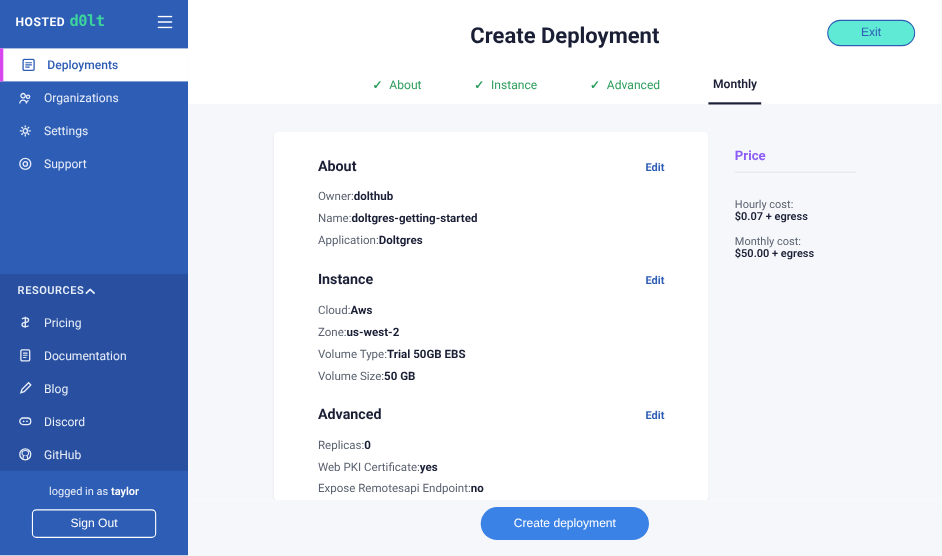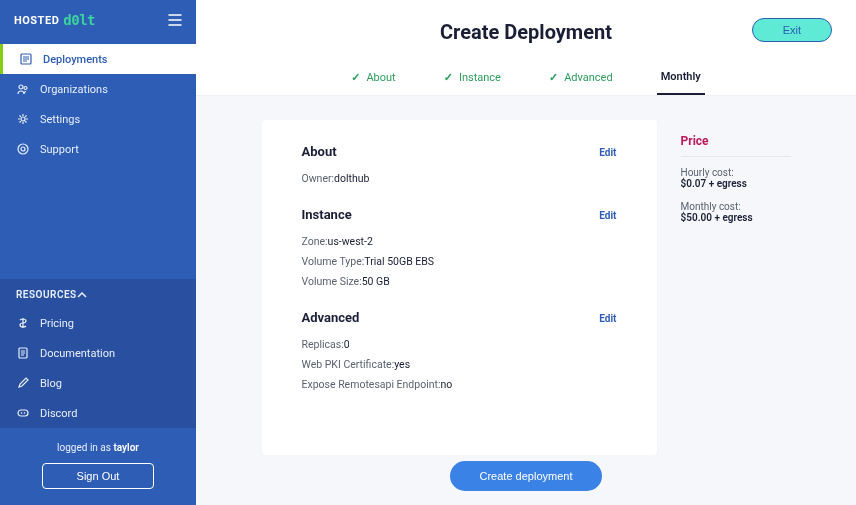--- a/index.html
+++ b/index.html
@@ -1,29 +1,29 @@
 <!DOCTYPE html>
 <html><head>
 <meta charset="utf-8">
 <style>
 * { margin: 0; padding: 0; box-sizing: border-box; }
 body { font-family: -apple-system, BlinkMacSystemFont, "Segoe UI", Roboto, sans-serif; font-size: 12px; color: #333; background: #f5f7fa; }
 .app { display: flex; height: 505px; width: 856px; overflow: hidden; }
 
 
-.sidebar { width: 196px; background: #2e5db5; color: #fff; display: flex; flex-direction: column; }
+.sidebar { width: 171px; background: #2e5db5; color: #fff; display: flex; flex-direction: column; }
 .sidebar-top { display: flex; align-items: center; justify-content: space-between; padding: 12px 14px; }
 .logo { display: flex; align-items: center; gap: 4px; }
 .logo-hosted { font-size: 11px; font-weight: 700; letter-spacing: 0.5px; color: #fff; }
 .logo-dolt { font-size: 14px; font-weight: 700; color: #3bd49c; font-family: monospace; letter-spacing: -0.5px; }
 .menu-toggle { color: #fff; cursor: pointer; }
 
 .nav-section { padding: 4px 0; }
 .nav-item { display: flex; align-items: center; gap: 10px; padding: 8px 16px; font-size: 11px; cursor: pointer; color: #e8eef9; }
-.nav-item.active { background: #fff; color: #2e5db5; border-left: 3px solid #84cc16; font-weight: 500; }
+.nav-item.active { background: #fff; color: #2e5db5; border-left: 3px solid #d946ef; font-weight: 500; }
 .nav-item .icon { width: 14px; height: 14px; display: flex; align-items: center; justify-content: center; }
 
 .resources-header { display: flex; align-items: center; padding: 10px 16px 8px; font-size: 10px; letter-spacing: 0.5px; font-weight: 600; color: #e8eef9; margin-top: auto; }
 .resources-section { background: #2950a0; }
 
 .sidebar-footer { padding: 14px 0 16px; text-align: center; }
 .logged-in { font-size: 10px; color: #e8eef9; margin-bottom: 10px; }
 .logged-in .username { font-weight: 600; color: #fff; }
 .signout-btn { display: inline-block; border: 1px solid #fff; border-radius: 4px; padding: 6px 34px; font-size: 11px; color: #fff; background: transparent; cursor: pointer; }
 
@@ -40,24 +40,24 @@
 .check { color: #2d9d5c; font-weight: bold; }
 
 .content-area { flex: 1; display: flex; padding: 24px 16px 0 16px; gap: 24px; background: #f5f7fa; overflow-y: auto; justify-content: center; }
 .card { background: #fff; border-radius: 4px; padding: 24px 40px 20px; width: 395px; box-shadow: 0 1px 2px rgba(0,0,0,0.04); }
 .section { margin-bottom: 18px; }
 .section-head { display: flex; justify-content: space-between; align-items: baseline; margin-bottom: 10px; }
 .section-title { font-size: 13px; font-weight: 700; color: #1a1f36; }
 .edit-link { font-size: 10px; color: #2e5db5; cursor: pointer; font-weight: bold; }
 .row { display: flex; justify-content: flex-start; font-size: 10.5px; line-height: 1.9; color: #4b5563; }
 .row .label { color: #5a6270; }
-.row .value { color: #1a1f36; font-weight: 400; text-align: right; }
+.row .value { color: #1a1f36; font-weight: 700; text-align: right; }
 
 .price-panel { width: 110px; padding: 14px 0 0; }
-.price-title { font-size: 12px; font-weight: 700; color: #be185d; border-bottom: 1px solid #e5e7eb; padding-bottom: 8px; margin-bottom: 10px; }
+.price-title { font-size: 12px; font-weight: 700; color: #8b5cf6; border-bottom: 1px solid #e5e7eb; padding-bottom: 8px; margin-bottom: 24px; }
 .price-block { font-size: 10px; color: #5a6270; margin-bottom: 12px; }
 .price-block .amount { color: #1a1f36; font-weight: 600; }
 
 .footer-btn-wrap { display: flex; justify-content: center; padding: 6px 0 14px; background: #f5f7fa; }
 .create-btn { background: #3b82e6; color: #fff; border: none; border-radius: 18px; padding: 9px 30px; font-size: 11px; font-weight: 500; cursor: pointer; }
 
 svg { display: block; }
 </style>
 </head>
 <body>
@@ -154,20 +154,29 @@
       <div class="nav-item">
         <span class="icon">
             <svg width="12" height="12" viewBox="0 0 12 12">
               <rect x="1" y="3" width="10" height="6" rx="3" fill="none" stroke="#e8eef9" stroke-width="1.2"></rect>
               <circle cx="4.5" cy="6" r="0.8" fill="#e8eef9"></circle>
               <circle cx="7.5" cy="6" r="0.8" fill="#e8eef9"></circle>
             </svg>
           </span>
         <span>Discord</span>
       </div>
+      <div class="nav-item">
+        <span class="icon">
+            <svg width="12" height="12" viewBox="0 0 12 12">
+              <circle cx="6" cy="6" r="5" fill="none" stroke="#e8eef9" stroke-width="1.2"></circle>
+              <path d="M4 10v-1.5c0-.5.3-1 .7-1.2C3.5 7 3 6 3 5c0-1.5 1.3-2.5 3-2.5s3 1 3 2.5c0 1-.5 2-1.7 2.3.4.2.7.7.7 1.2V10" fill="none" stroke="#e8eef9" stroke-width="1"></path>
+            </svg>
+          </span>
+        <span>GitHub</span>
+      </div>
     </div>
 
     <div class="sidebar-footer">
       <div class="logged-in">
         <span>logged in as </span><span class="username">taylor</span>
       </div>
       <button class="signout-btn">Sign Out</button>
     </div>
   </aside>
 
@@ -200,28 +209,40 @@
 
         <div class="section">
           <div class="section-head">
             <span class="section-title">About</span>
             <span class="edit-link">Edit</span>
           </div>
           <div class="row">
               <span class="label">Owner:</span>
               <span class="value">dolthub</span>
             </div>
+          <div class="row">
+              <span class="label">Name:</span>
+              <span class="value">doltgres-getting-started</span>
+            </div>
+          <div class="row">
+              <span class="label">Application:</span>
+              <span class="value">Doltgres</span>
+            </div>
         </div>
 
         <div class="section">
           <div class="section-head">
             <span class="section-title">Instance</span>
             <span class="edit-link">Edit</span>
           </div>
           <div class="row">
+              <span class="label">Cloud:</span>
+              <span class="value">Aws</span>
+            </div>
+          <div class="row">
               <span class="label">Zone:</span>
               <span class="value">us-west-2</span>
             </div>
           <div class="row">
               <span class="label">Volume Type:</span>
               <span class="value">Trial 50GB EBS</span>
             </div>
           <div class="row">
               <span class="label">Volume Size:</span>
               <span class="value">50 GB</span>

